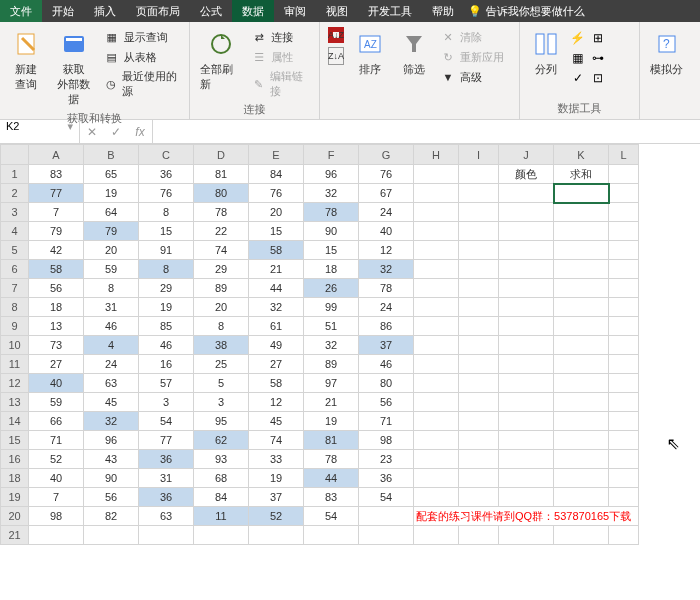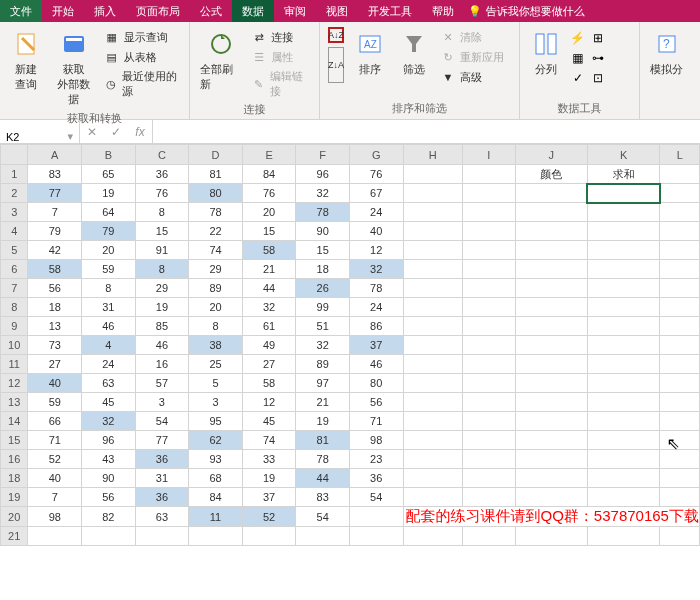--- a/index.html
+++ b/index.html
@@ -1,49 +1,49 @@
 <!DOCTYPE html>
 <html><head>
 <meta charset="utf-8">
 <style>
 * { margin: 0; padding: 0; box-sizing: border-box; font-family: "Microsoft YaHei", sans-serif; }
 body { width: 700px; height: 600px; overflow: hidden; background: #fff; font-size: 12px; }
 
-.titlebar { background: #be185d; height: 22px; display: flex; align-items: stretch; color: #fff; }
+.titlebar { background: #404040; height: 22px; display: flex; align-items: stretch; color: #fff; }
 .titlebar .tab { padding: 0 10px; display: flex; align-items: center; cursor: pointer; font-size: 11px; }
 .titlebar .tab.file { background: #217346; }
 .titlebar .tab.active { background: #0e5c38; }
 .titlebar .search { margin-left: 4px; display: flex; align-items: center; gap: 4px; font-size: 11px; }
 
 .ribbon { background: #f3f2f1; height: 98px; border-bottom: 1px solid #d4d4d4; display: flex; }
 .rgroup { border-right: 1px solid #d4d4d4; display: flex; flex-direction: column; }
 .rgroup .gbody { flex: 1; display: flex; align-items: flex-start; padding: 4px 6px 0 6px; gap: 4px; }
 .rgroup .glabel { text-align: center; font-size: 11px; color: #666; padding: 2px 0 3px 0; }
 .rbtn { display: flex; flex-direction: column; align-items: center; justify-content: flex-end; padding: 2px 4px; cursor: pointer; font-size: 11px; color: #333; gap: 2px; }
 .ricon { width: 32px; height: 32px; display: flex; align-items: center; justify-content: center; }
 .rsmall { font-size: 11px; color: #333; display: flex; align-items: center; gap: 4px; padding: 1px 2px; cursor: pointer; }
 .ricon-sm { width: 16px; height: 16px; display: flex; align-items: center; justify-content: center; }
 .disabled { color: #aaa; }
 
 .namebar { height: 24px; border-bottom: 1px solid #d4d4d4; display: flex; align-items: stretch; background: #fff; }
-.namebox { width: 80px; border-right: 1px solid #d4d4d4; display: flex; align-items: flex-end; padding: 0 6px; font-size: 11px; }
+.namebox { width: 80px; border-right: 1px solid #d4d4d4; display: flex; align-items: flex-start; padding: 0 6px; font-size: 11px; }
 .fxbtns { display: flex; align-items: center; border-right: 1px solid #d4d4d4; }
 .fxbtn { width: 24px; display: flex; align-items: center; justify-content: center; color: #999; cursor: pointer; }
 .fxbar { flex: 1; display: flex; align-items: center; padding: 0 6px; }
 
 .sheet { position: relative; height: 456px; overflow: hidden; }
 .grid { border-collapse: collapse; font-size: 11px; color: #333; }
 .grid th, .grid td { border: 1px solid #d4d4d4; text-align: center; font-weight: normal; }
 .grid thead th { background: #e6e6e6; height: 20px; font-size: 11px; color: #555; }
 .grid tbody th { background: #e6e6e6; width: 28px; color: #555; }
 .grid tbody td { height: 19px; background: #fff; }
 .grid .corner { background: #e6e6e6; width: 28px; }
 .hl { background: #c5d9ed !important; }
 .active-cell { outline: 2px solid #217346; outline-offset: -1px; background: #fff !important; }
-.redtext { color: #ff0000; font-size: 15px; text-align: left !important; padding-left: 2px; white-space: nowrap; }
+.redtext { color: #ff0000; font-size: 11px; text-align: left !important; padding-left: 2px; white-space: nowrap; }
 
 .cursor { position: absolute; right: 20px; top: 290px; font-size: 16px; color: #000; pointer-events: none; }
 </style>
 </head>
 <body>
 
 <div class="titlebar">
   <div class="tab file">文件</div>
   <div class="tab">开始</div>
   <div class="tab">插入</div>
@@ -127,24 +127,24 @@
           </div>
       </div>
     </div>
     <div class="glabel">连接</div>
   </div>
 
   <div class="rgroup" style="width:200px">
     <div class="gbody">
       <div style="display:flex;flex-direction:column;gap:2px">
         <div class="rsmall">
-            <span class="ricon-sm" style="border:2px solid #b91c1c;padding:0 2px;font-size:9px">A↓Z</span>
-          </div>
-        <div class="rsmall">
-            <span class="ricon-sm" style="border:1px solid #999;padding:17px 2px;font-size:9px">Z↓A</span>
+            <span class="ricon-sm" style="border:5px solid #b91c1c;padding:0 2px;font-size:9px">A↓Z</span>
+          </div>
+        <div class="rsmall">
+            <span class="ricon-sm" style="border:1px solid #999;padding:8px 2px;font-size:9px">Z↓A</span>
           </div>
       </div>
       <div class="rbtn">
         <div class="ricon">
             <svg width="28" height="28">
               <rect x="4" y="6" width="20" height="16" fill="#fff" stroke="#4a86e8"></rect>
               <text x="8" y="18" font-size="10" fill="#4a86e8">AZ</text>
             </svg>
           </div>
         <span>排序</span>
@@ -165,21 +165,20 @@
         <div class="rsmall disabled">
             <span class="ricon-sm">↻</span>
             <span>重新应用</span>
           </div>
         <div class="rsmall">
             <span class="ricon-sm">▼</span>
             <span>高级</span>
           </div>
       </div>
     </div>
-    <div class="glabel">排序和筛选</div>
   </div>
 
   <div class="rgroup" style="width:120px">
     <div class="gbody">
       <div class="rbtn">
         <div class="ricon">
             <svg width="28" height="28">
               <rect x="4" y="4" width="8" height="20" fill="#fff" stroke="#4a86e8"></rect>
               <rect x="16" y="4" width="8" height="20" fill="#fff" stroke="#4a86e8"></rect>
             </svg>

